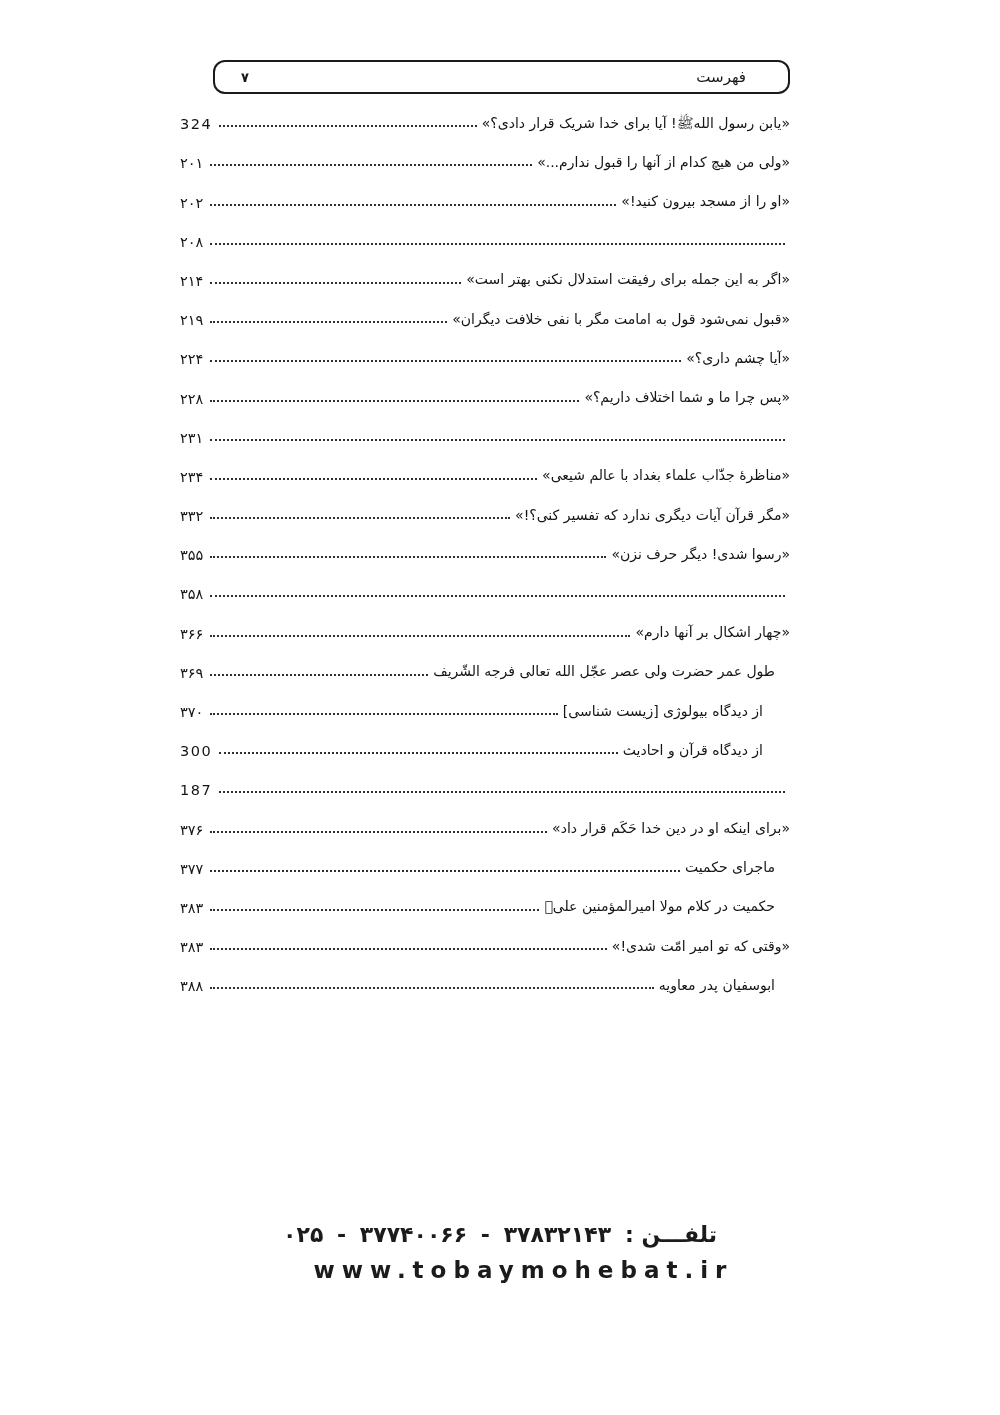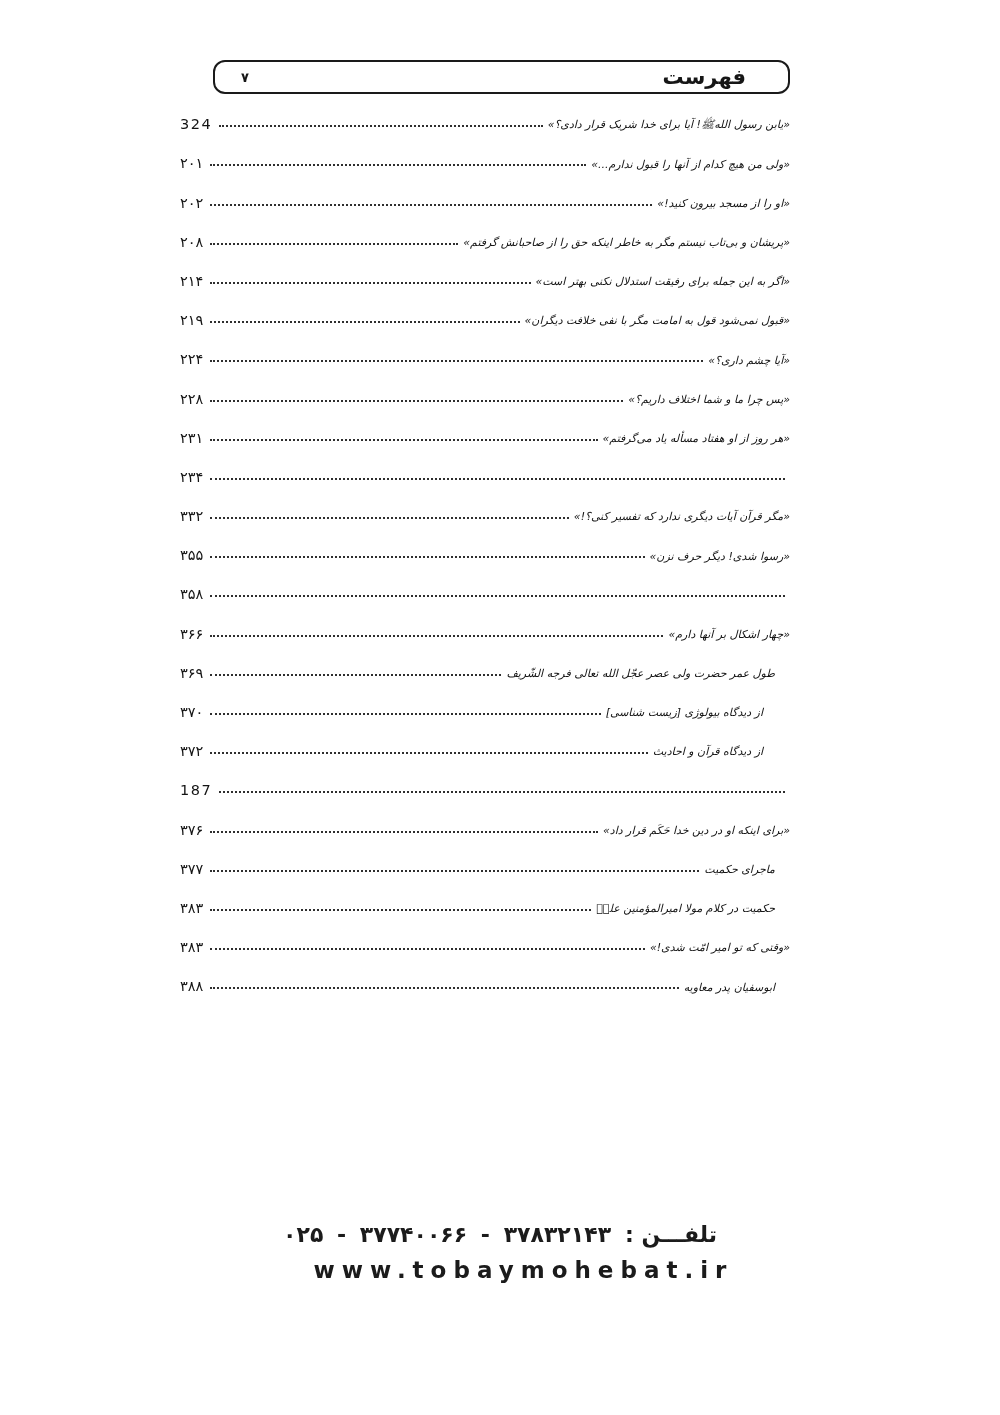--- a/index.html
+++ b/index.html
@@ -8,33 +8,33 @@
     width:1000px;height:1415px;background:#ffffff;position:relative;
     font-family:"DejaVu Sans", sans-serif;color:#161616;overflow:hidden;
   }
   
   .header-box{
     position:absolute;top:60px;left:213px;width:577px;height:34px;
     border:2px solid #1a1a1a;border-radius:12px;box-sizing:border-box;
     direction:rtl;display:flex;align-items:center;justify-content:space-between;
     padding:0 42px 0 26px;background:#ffffff;
   }
-  .header-title{font-size:21px;font-weight:bold;letter-spacing:.5px;}
+  .header-title{font-size:15px;font-weight:normal;letter-spacing:.5px;}
   .header-pagenum{font-size:13px;font-weight:bold;}
 
   
   .toc{
     position:absolute;top:100px;left:180px;width:610px;direction:rtl;
   }
   .toc-row{
     display:flex;align-items:flex-end;height:39.2px;box-sizing:border-box;
     padding-bottom:7px;
   }
   .toc-title{
-    font-size:11px;line-height:1.25;white-space:nowrap;color:#141414;font-style:italic;
+    font-size:14px;line-height:1.25;white-space:nowrap;color:#141414;
   }
   .toc-page{
     font-size:14.5px;letter-spacing:1.5px;color:#141414;padding-right:2px;
   }
   .leader{
     flex:1 1 20px;min-width:14px;border-bottom:2.4px dotted #2e2e2e;
     margin:0 5px;transform:translateY(-5px);
   }
   .indent-1{padding-right:15px;}
   .indent-2{padding-right:27px;}
@@ -68,21 +68,20 @@
         <span class="toc-title">«ولی من هیچ کدام از آنها را قبول ندارم...»</span>
         <span class="leader"></span>
         <span class="toc-page">۲۰۱</span>
       </div>
       <div class="toc-row indent-0">
         <span class="toc-title">«او را از مسجد بیرون کنید!»</span>
         <span class="leader"></span>
         <span class="toc-page">۲۰۲</span>
       </div>
       <div class="toc-row indent-0">
-        <span class="toc-title">«پریشان و بی‌تاب نیستم مگر به خاطر اینکه حق را از صاحبانش گرفتم»</span>
         <span class="leader"></span>
         <span class="toc-page">۲۰۸</span>
       </div>
       <div class="toc-row indent-0">
         <span class="toc-title">«اگر به این جمله برای رفیقت استدلال نکنی بهتر است»</span>
         <span class="leader"></span>
         <span class="toc-page">۲۱۴</span>
       </div>
       <div class="toc-row indent-0">
         <span class="toc-title">«قبول نمی‌شود قول به امامت مگر با نفی خلافت دیگران»</span>
@@ -93,25 +92,25 @@
         <span class="toc-title">«آیا چشم داری؟»</span>
         <span class="leader"></span>
         <span class="toc-page">۲۲۴</span>
       </div>
       <div class="toc-row indent-0">
         <span class="toc-title">«پس چرا ما و شما اختلاف داریم؟»</span>
         <span class="leader"></span>
         <span class="toc-page">۲۲۸</span>
       </div>
       <div class="toc-row indent-0">
-        <span class="toc-title">«هر روز از او هفتاد مسأله یاد می‌گرفتم»</span>
         <span class="leader"></span>
         <span class="toc-page">۲۳۱</span>
       </div>
       <div class="toc-row indent-0">
+        <span class="toc-title">«مناظرۀ جذّاب علماء بغداد با عالم شیعی»</span>
         <span class="leader"></span>
         <span class="toc-page">۲۳۴</span>
       </div>
       <div class="toc-row indent-0">
         <span class="toc-title">«مگر قرآن آیات دیگری ندارد که تفسیر کنی؟!»</span>
         <span class="leader"></span>
         <span class="toc-page">۳۳۲</span>
       </div>
       <div class="toc-row indent-0">
         <span class="toc-title">«رسوا شدی! دیگر حرف نزن»</span>
@@ -133,21 +132,21 @@
         <span class="toc-page">۳۶۹</span>
       </div>
       <div class="toc-row indent-2">
         <span class="toc-title">از دیدگاه بیولوژی [زیست شناسی]</span>
         <span class="leader"></span>
         <span class="toc-page">۳۷۰</span>
       </div>
       <div class="toc-row indent-2">
         <span class="toc-title">از دیدگاه قرآن و احادیث</span>
         <span class="leader"></span>
-        <span class="toc-page">۳۷۲</span>
+        <span class="toc-page">300</span>
       </div>
       <div class="toc-row indent-0">
         <span class="leader"></span>
         <span class="toc-page">187</span>
       </div>
       <div class="toc-row indent-0">
         <span class="toc-title">«برای اینکه او در دین خدا  حَکَم قرار داد»</span>
         <span class="leader"></span>
         <span class="toc-page">۳۷۶</span>
       </div>

